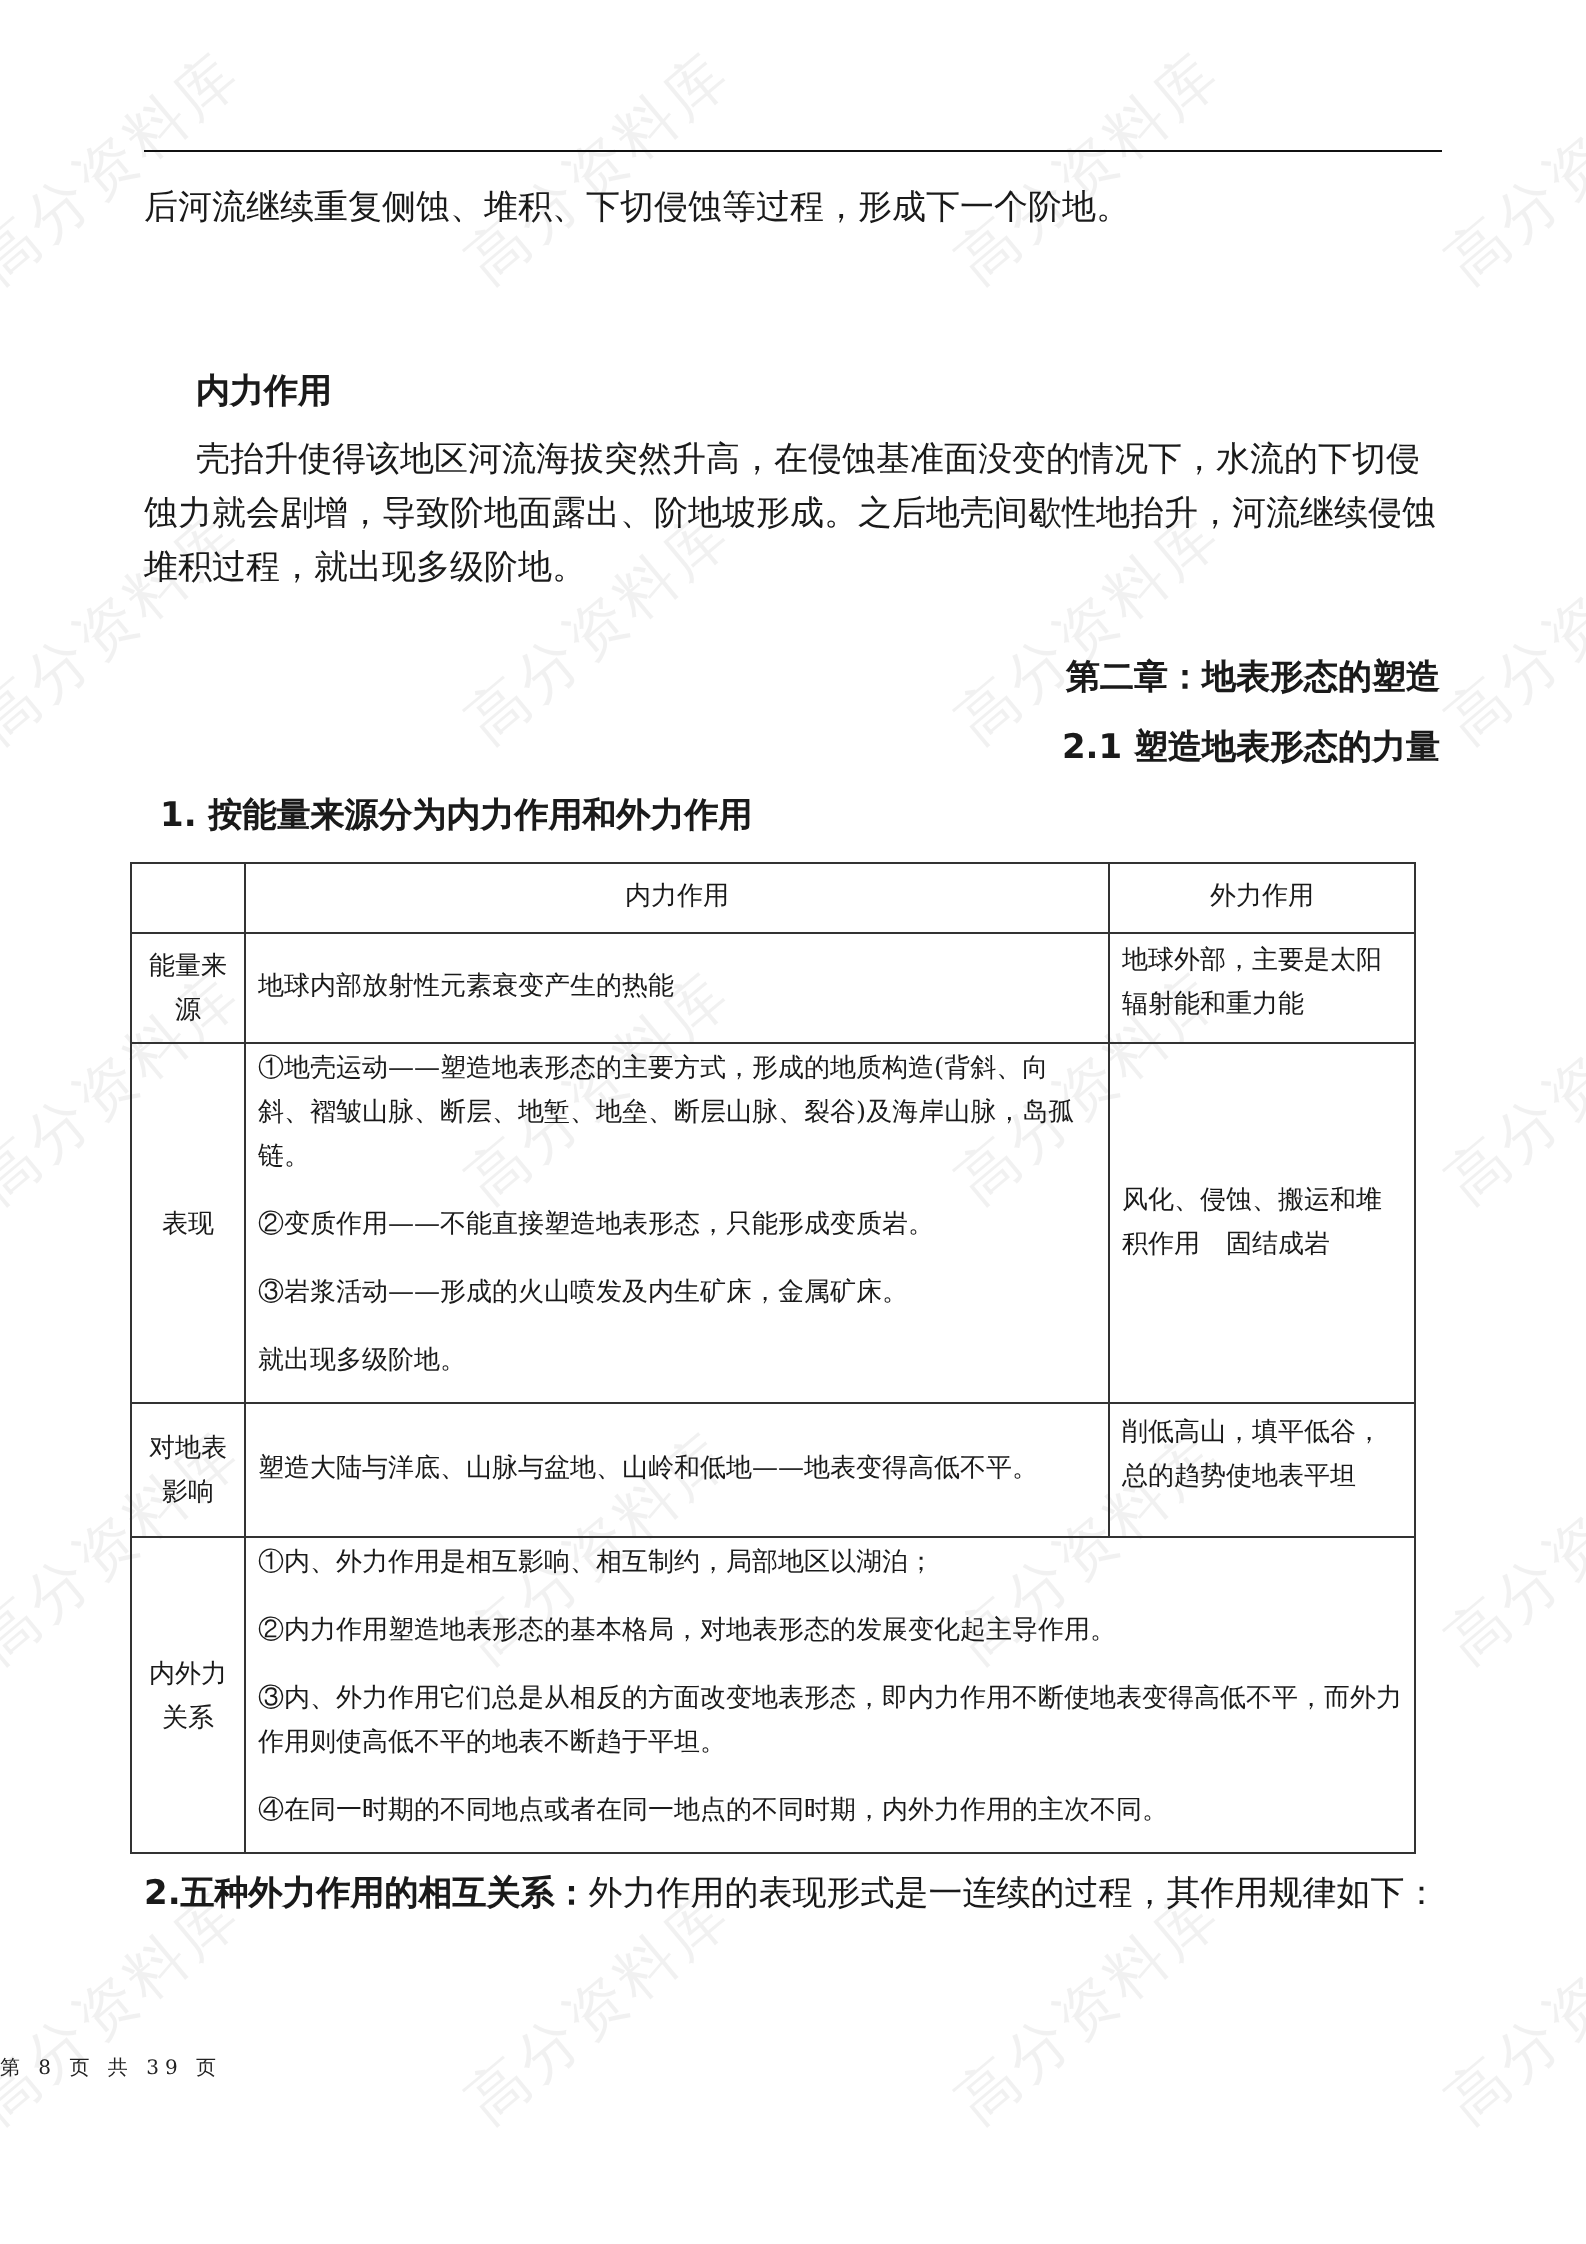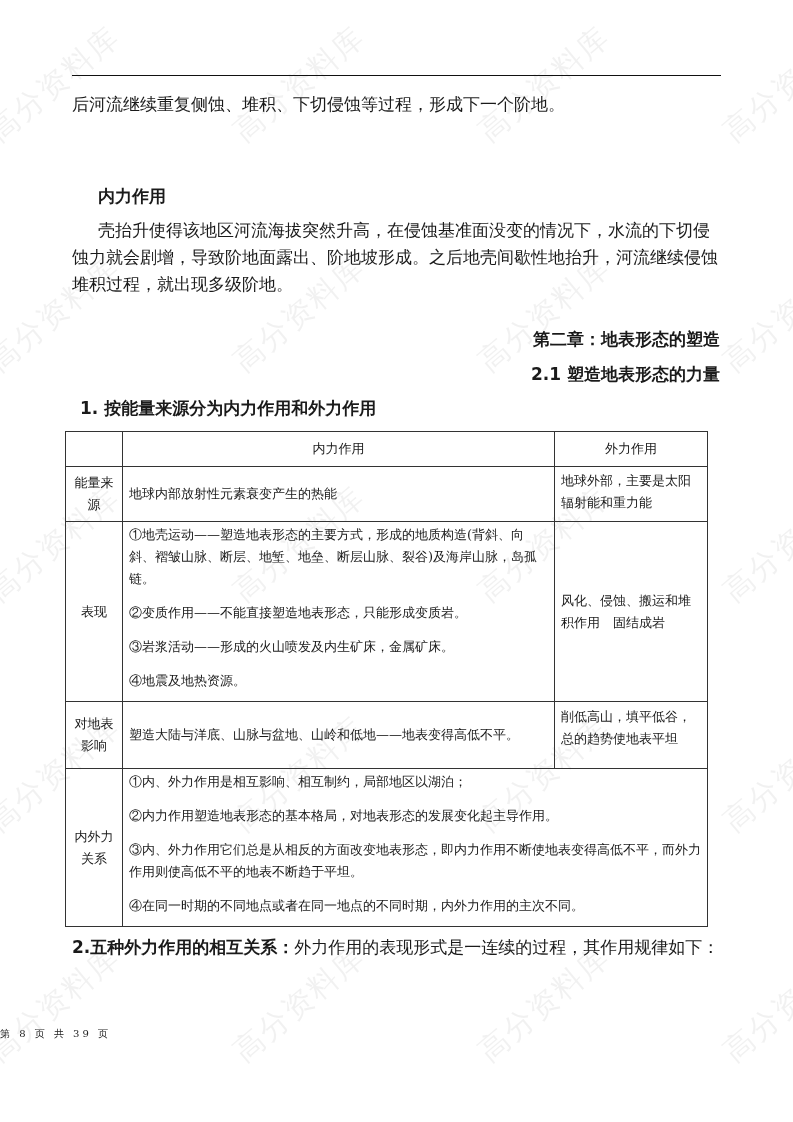--- a/index.html
+++ b/index.html
@@ -80,21 +80,21 @@
     </tr>
     <tr style="height:180px;">
       <td class="lab">表现</td>
       <td style="vertical-align:top; padding-top:2px;">
         <p class="item">①地壳运动——塑造地表形态的主要方式，形成的地质构造(背斜、向斜、褶皱山脉、断层、地堑、地垒、断层山脉、裂谷)及海岸山脉，岛孤链。</p>
         <div class="gap"></div>
         <p class="item">②变质作用——不能直接塑造地表形态，只能形成变质岩。</p>
         <div class="gap"></div>
         <p class="item">③岩浆活动——形成的火山喷发及内生矿床，金属矿床。</p>
         <div class="gap"></div>
-        <p class="item">④地震及地热资源。</p>
+        <p class="item">就出现多级阶地。</p>
       </td>
       <td>风化、侵蚀、搬运和堆积作用　固结成岩</td>
     </tr>
     <tr style="height:67px;">
       <td class="lab">对地表影响</td>
       <td>塑造大陆与洋底、山脉与盆地、山岭和低地——地表变得高低不平。</td>
       <td style="vertical-align:top; padding-top:4px;">削低高山，填平低谷，总的趋势使地表平坦</td>
     </tr>
     <tr style="height:158px;">
       <td class="lab">内外力关系</td>

